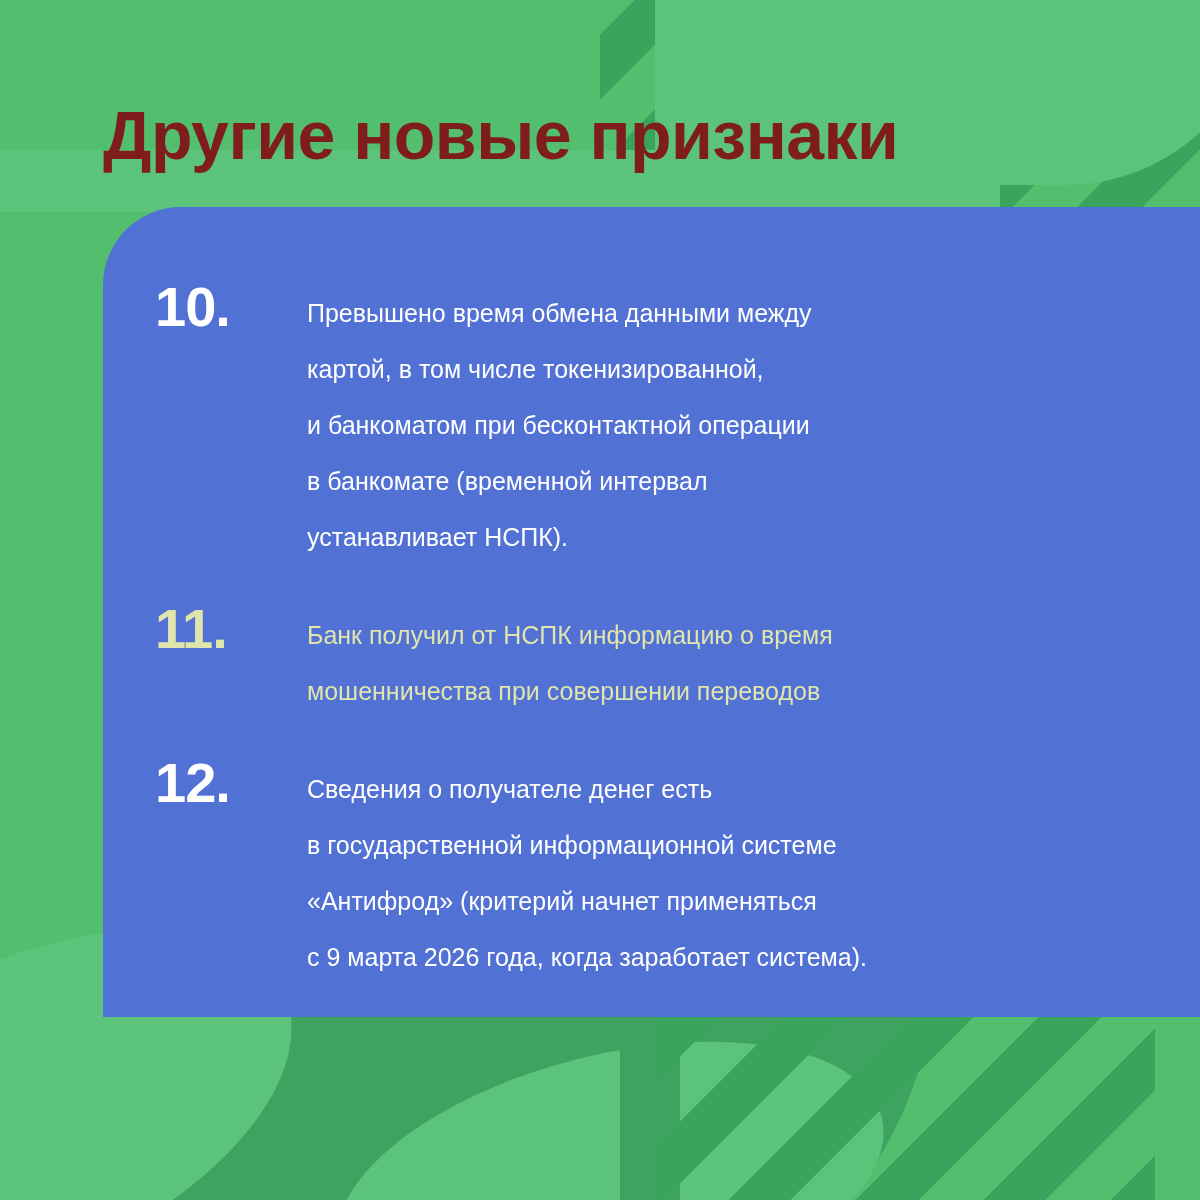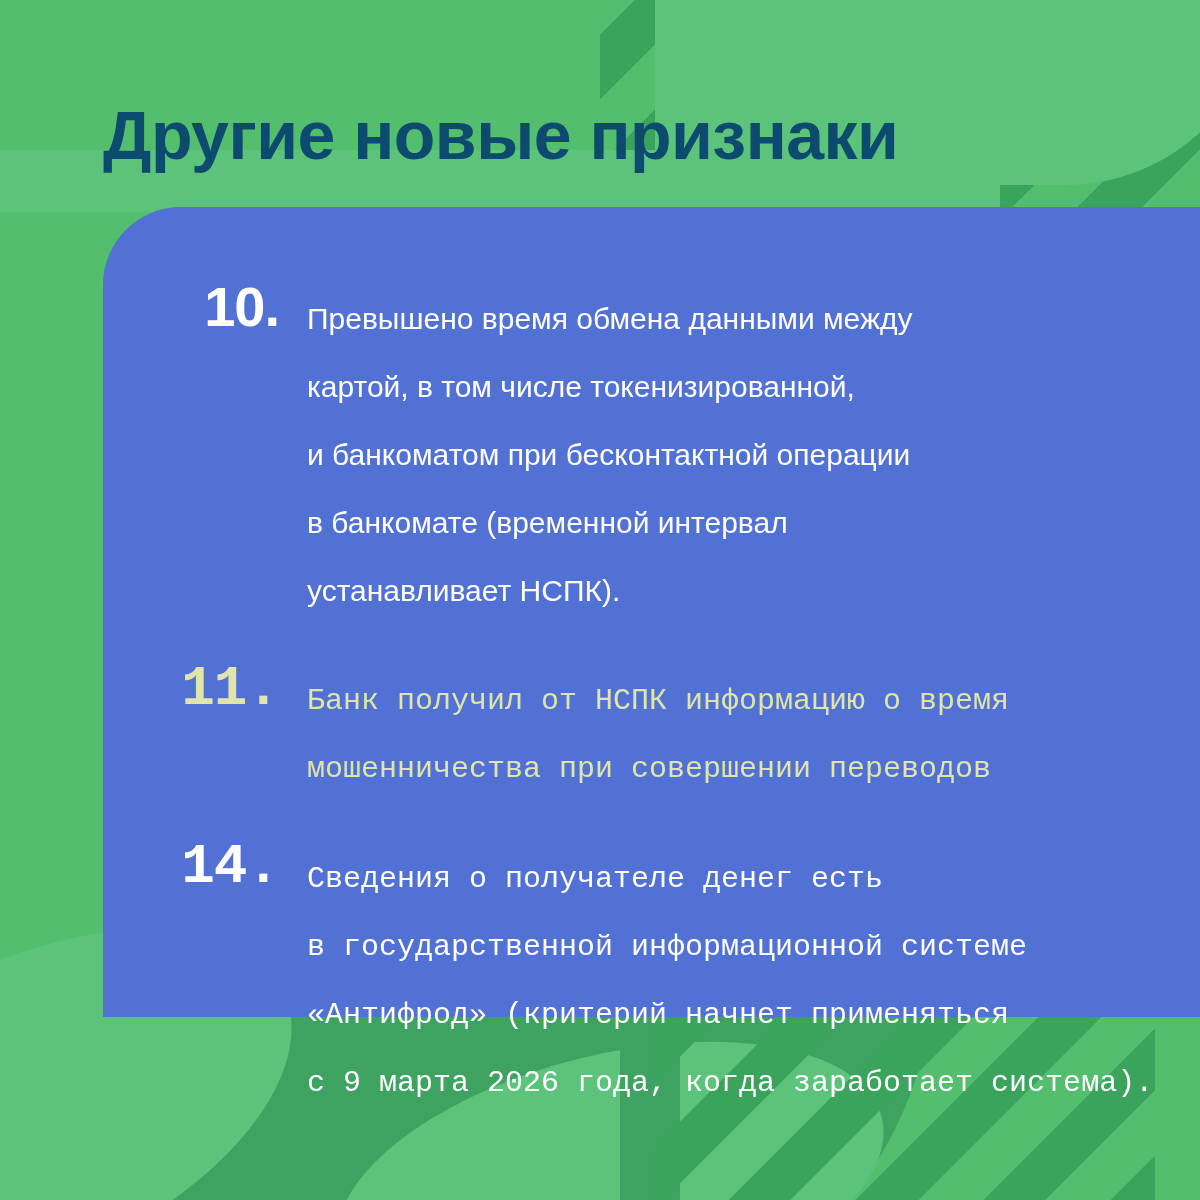--- a/index.html
+++ b/index.html
@@ -146,21 +146,21 @@
     height: 240px;
     background: #3ea361;
   }
 
   
   .title {
     position: absolute;
     left: 103px;
     top: 52px;
     z-index: 5;
-    color: #0c4a6e;
+    color: #7f1d1d;
     font-size: 68px;
     font-weight: bold;
     letter-spacing: -0.5px;
     line-height: 1.1;
     white-space: nowrap;
   }
 
   
   .card {
     position: absolute;
@@ -177,40 +177,39 @@
     box-sizing: border-box;
     padding: 78px 40px 0 52px;
   }
 
   .item {
     display: flex;
     align-items: flex-start;
   }
   .item + .item {
     margin-top: 42px;
-    font-family: Liberation Mono, monospace;
   }
 
   .item-number {
     flex: 0 0 auto;
     width: 152px;
-    text-align: right;
+    text-align: left;
     padding-right: 28px;
     box-sizing: border-box;
     font-size: 56px;
     font-weight: bold;
     line-height: 1;
     letter-spacing: -1px;
     margin-top: -6px;
   }
 
   .item-text {
     flex: 1 1 auto;
-    font-size: 30px;
-    line-height: 68px;
+    font-size: 25px;
+    line-height: 56px;
     font-weight: normal;
     white-space: pre-line;
   }
 
   .c-white { color: #ffffff; }
   .c-khaki { color: #dfe5ab; }
 </style>
 </head>
 <body>
 
@@ -244,21 +243,21 @@
 устанавливает НСПК).</div>
     </div>
 
     <div class="item">
       <div class="item-number c-khaki">11.</div>
       <div class="item-text c-khaki">Банк получил от НСПК информацию о время
 мошенничества при совершении переводов</div>
     </div>
 
     <div class="item">
-      <div class="item-number c-white">14.</div>
+      <div class="item-number c-white">12.</div>
       <div class="item-text c-white">Сведения о получателе денег есть
 в государственной информационной системе
 «Антифрод» (критерий начнет применяться
 с 9 марта 2026 года, когда заработает система).</div>
     </div>
 
   </div>
 
 </div>
 

